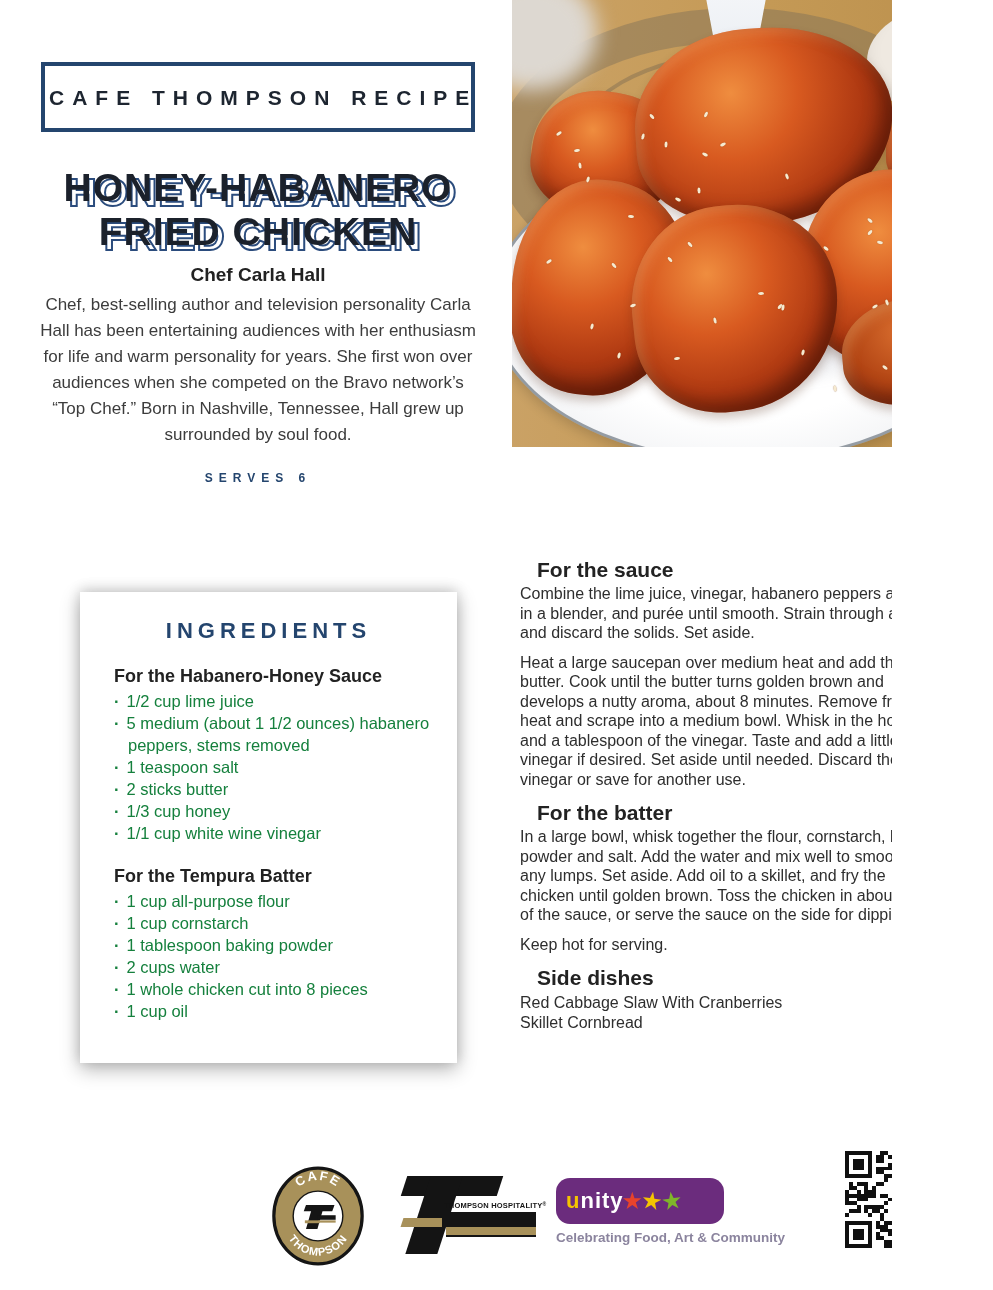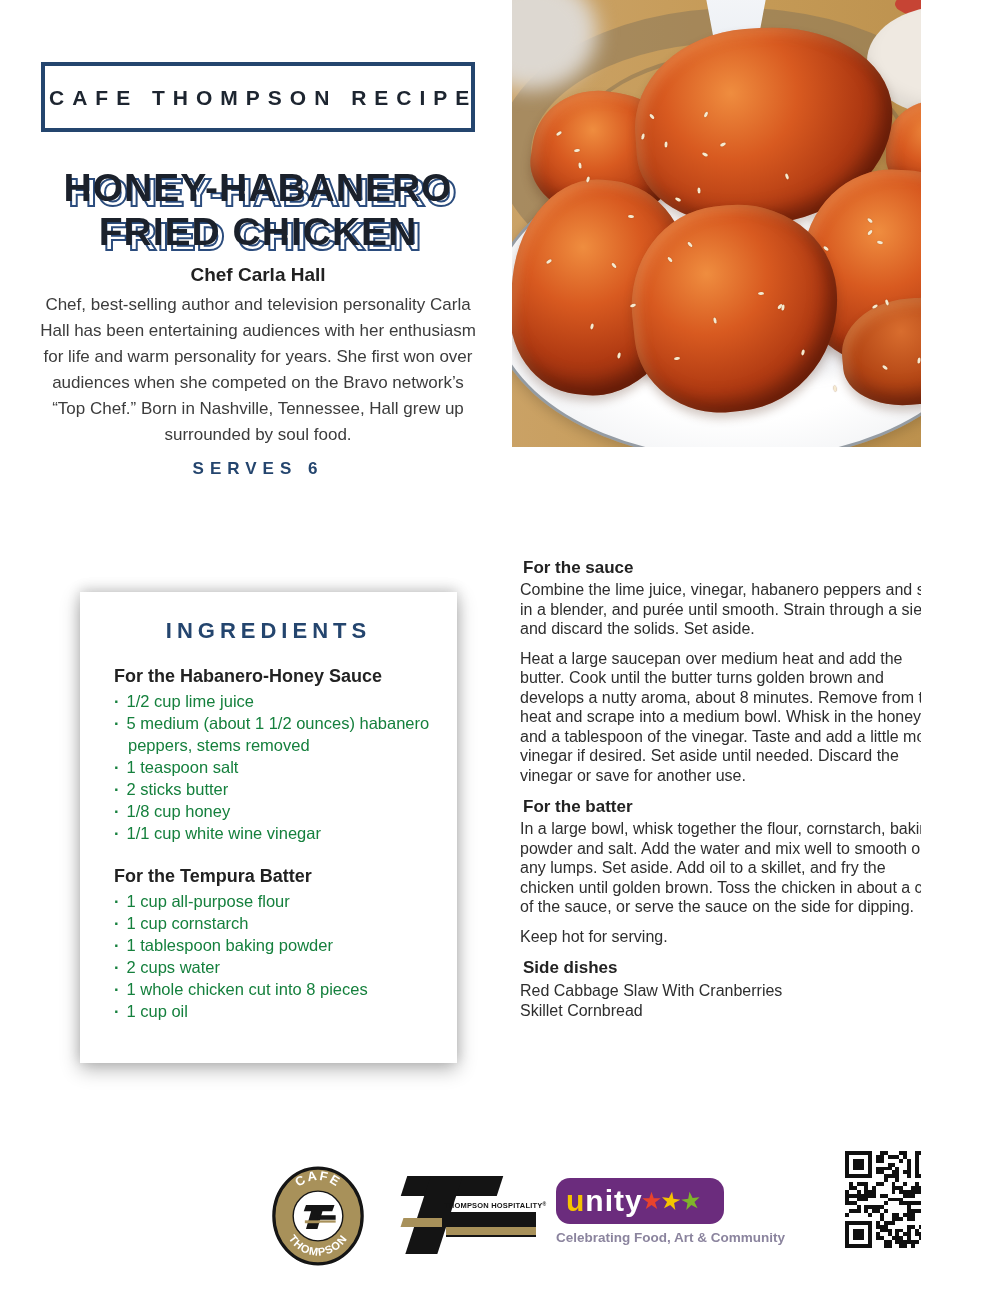--- a/index.html
+++ b/index.html
@@ -1,30 +1,30 @@
 <!DOCTYPE html>
 <html><head>
 <meta charset="utf-8">
 <style>
   html,body{margin:0;padding:0;background:#ffffff;}
   .page{position:relative;width:892px;height:1290px;background:#ffffff;overflow:hidden;
-        font-family:"Liberation Sans",sans-serif;color:#333;padding-left:29px;}
+        font-family:"Liberation Sans",sans-serif;color:#333;}
 
   
   .left-col{position:absolute;left:32px;top:0;width:452px;text-align:center;}
   .badge{margin:62px 9px 0;border:4px solid #24456e;padding:20px 4px 18px;
          font-size:21px;font-weight:700;letter-spacing:8px;color:#1d2530;white-space:nowrap;}
   .title{margin-top:34px;line-height:44px;}
   .tl{position:relative;display:block;font-size:39px;font-weight:700;letter-spacing:1px;}
   .tl .back{position:absolute;left:50%;top:5px;transform:translateX(calc(-50% + 5px));
             white-space:nowrap;color:#ffffff;-webkit-text-stroke:2px #2b4c7d;z-index:0;}
   .tl .front{position:relative;z-index:1;color:#1b212b;}
   .chef-name{margin-top:10px;font-size:19px;font-weight:700;color:#222;}
   .chef-bio{margin:6px auto 0;width:445px;font-size:17px;line-height:26px;color:#3c3c3c;}
-  .serves{margin-top:11px;font-size:17px;font-weight:700;letter-spacing:6px;color:#24456e;}
+  .serves{margin-top:23px;font-size:12px;font-weight:700;letter-spacing:6px;color:#24456e;}
 
   
   .photo{position:absolute;left:512px;top:0;width:481px;height:447px;overflow:hidden;}
   .photo *{position:absolute;}
   .wood{left:0;top:0;right:0;bottom:0;background:linear-gradient(95deg,#cba368,#c59a56 45%,#b98e4b);}
   .ring1{left:-15px;top:8px;width:480px;height:290px;border-radius:50%;
          border:34px solid rgba(125,110,88,.45);box-sizing:border-box;}
   .ring2{left:58px;top:52px;width:340px;height:200px;border-radius:50%;
          border:4px solid rgba(115,100,80,.4);box-sizing:border-box;}
   .blur-left{left:-45px;top:-25px;width:130px;height:115px;background:#ddd8d1;border-radius:50%;filter:blur(10px);}
@@ -57,39 +57,39 @@
             box-sizing:border-box;padding:26px 20px 0 34px;}
   .ing-heading{text-align:center;font-size:22px;font-weight:700;letter-spacing:5px;color:#24456e;margin-right:14px;}
   .ing-group-title{margin-top:22px;font-size:18px;font-weight:700;color:#222;}
   .ing-list{margin-top:3px;}
   .ing-item{font-size:16.5px;line-height:22px;color:#15803d;padding-left:14px;text-indent:-14px;}
   .ing-item::before{content:"·";font-weight:700;margin-right:7px;}
 
   
   .dir-col{position:absolute;left:520px;top:546px;width:424px;}
   .dir-heading{font-size:22px;font-weight:700;letter-spacing:5px;color:#24456e;margin-bottom:14px;}
-  .dir-col h3{margin:12px 3px 0;font-size:17px;font-weight:700;color:#222;}
+  .dir-col h3{margin:12px 17px 0;font-size:21px;font-weight:700;color:#222;}
   .dir-col p{margin:2px 0 10px;font-size:16px;line-height:19.5px;color:#2e2e2e;}
   .dir-col section.tight p{margin:0;line-height:19.5px;}
   .dir-col section.tight h3{margin-bottom:3px;}
 
   
   .ct-logo{position:absolute;left:272px;top:1166px;}
   .th-logo{position:absolute;left:388px;top:1176px;width:152px;height:78px;}
   .th-logo div{position:absolute;}
   .th-top{left:16px;top:0;width:96px;height:20px;background:#141414;transform:skewX(-18deg);}
   .th-stem{left:30px;top:0;width:32px;height:78px;background:#141414;transform:skewX(-18deg);}
   .th-goldband{left:14px;top:42px;width:44px;height:9px;background:#a8915a;transform:skewX(-18deg);}
   .th-arm{left:54px;top:36px;width:94px;height:15px;background:#141414;}
   .th-armgold{left:58px;top:51px;width:90px;height:8px;background:#a8915a;border-bottom:2px solid #141414;}
   .th-label{left:56px;top:25px;font-size:7.5px;font-weight:700;color:#141414;letter-spacing:.2px;white-space:nowrap;}
   .th-reg{font-size:5px;vertical-align:top;}
   .unity{position:absolute;left:556px;top:1178px;width:180px;text-align:left;}
   .unity-box{width:168px;height:46px;background:#6b2c7d;border-radius:14px;display:flex;align-items:center;padding:0 10px;box-sizing:border-box;}
-  .unity-word{font-size:30px;font-weight:700;letter-spacing:1px;line-height:1;}
+  .unity-word{font-size:22px;font-weight:700;letter-spacing:1px;line-height:1;}
   .u-first{color:#f5c400;}
   .u-rest{color:#ffffff;}
   .star{font-size:24px;line-height:1;margin-left:-2px;display:inline-block;}
   .star.red::before{content:"★";color:#e8432c;}
   .star.yellow::before{content:"★";color:#f5c400;transform:rotate(8deg);display:inline-block;}
   .star.green::before{content:"★";color:#7fb52a;transform:rotate(-8deg);display:inline-block;}
   .unity-tagline{margin-top:6px;font-size:13.5px;font-weight:600;color:#8b849e;white-space:nowrap;}
   .qr{position:absolute;left:845px;top:1151px;width:97px;height:97px;background:#fff;}
   .qr svg{width:100%;height:100%;shape-rendering:crispEdges;}
 </style>
@@ -171,21 +171,21 @@
   </div>
 
   <aside class="ing-card">
     <div class="ing-heading">INGREDIENTS</div>
     <div class="ing-group-title">For the Habanero-Honey Sauce</div>
     <div class="ing-list">
       <div class="ing-item">1/2 cup lime juice</div>
       <div class="ing-item">5 medium (about 1 1/2 ounces) habanero peppers, stems removed</div>
       <div class="ing-item">1 teaspoon salt</div>
       <div class="ing-item">2 sticks butter</div>
-      <div class="ing-item">1/8 cup honey</div>
+      <div class="ing-item">1/3 cup honey</div>
       <div class="ing-item">1/1 cup white wine vinegar</div>
     </div>
     <div class="ing-group-title">For the Tempura Batter</div>
     <div class="ing-list">
       <div class="ing-item">1 cup all-purpose flour</div>
       <div class="ing-item">1 cup cornstarch</div>
       <div class="ing-item">1 tablespoon baking powder</div>
       <div class="ing-item">2 cups water</div>
       <div class="ing-item">1 whole chicken cut into 8 pieces</div>
       <div class="ing-item">1 cup oil</div>

